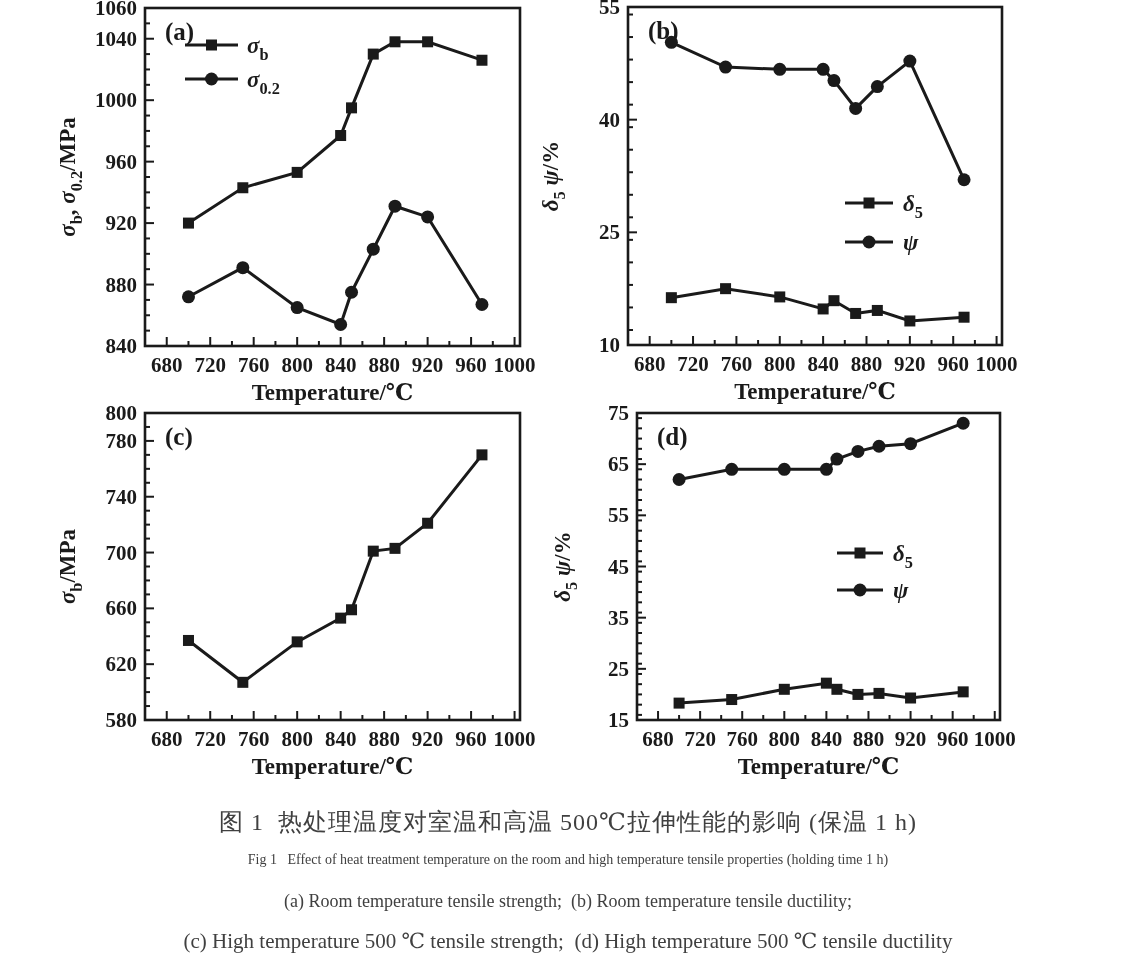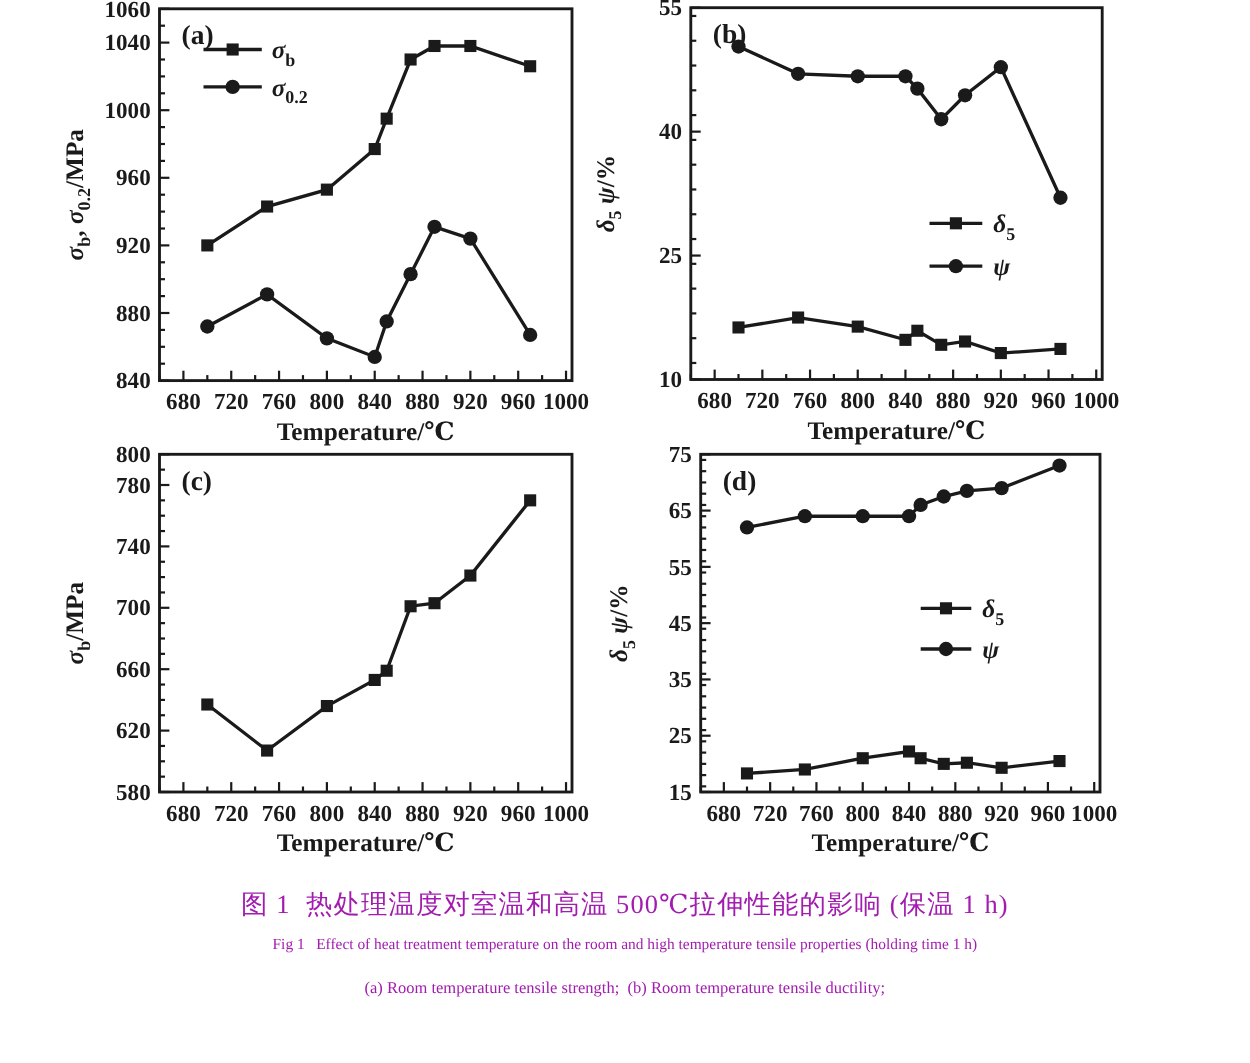--- a/index.html
+++ b/index.html
@@ -1,24 +1,24 @@
 <!DOCTYPE html>
 <html><head>
 <meta charset="utf-8">
 <style>
   html,body{margin:0;padding:0;background:#ffffff;}
   .figure{position:relative;width:1136px;height:966px;background:#ffffff;overflow:hidden;
           font-family:"Liberation Serif","DejaVu Serif",serif;color:#1a1a1a;}
   .chart{position:absolute;}
   .chart svg{display:block;overflow:visible;}
   svg text{font-family:"Liberation Serif","DejaVu Serif",serif;fill:#1a1a1a;font-weight:600;}
-  .cap{position:absolute;left:0;width:1136px;text-align:center;white-space:pre-wrap;color:#a21caf;}
+  .cap{position:absolute;left:0;width:1136px;text-align:center;white-space:pre-wrap;color:#404040;}
   .cap.zh{top:806px;font-size:24px;letter-spacing:1px;}
   .cap.en{top:852px;font-size:14px;}
-  .cap.s1{top:891px;font-size:15px;}
+  .cap.s1{top:891px;font-size:18px;}
   .cap.s2{top:929px;font-size:21px;}
 </style>
 </head>
 <body>
 
 <div class="figure">
   <div class="chart" style="left:55px;top:0px;">
     <svg width="510" height="410" viewBox="0 0 510 410">
         <g stroke="#1a1a1a" stroke-width="2">
           <rect x="90" y="8" width="375" height="338" fill="none" stroke-width="2.6"></rect>
@@ -398,13 +398,14 @@
           <line x1="292" y1="190" x2="338" y2="190" stroke="#1a1a1a" stroke-width="3"></line>
           <circle cx="315" cy="190" r="6.5" fill="#1a1a1a"></circle>
           <text x="348" y="198" font-size="23"><tspan font-style="italic">ψ</tspan></text>
         </g>
       </svg>
   </div>
 
   <div class="cap zh">图 1  热处理温度对室温和高温 500℃拉伸性能的影响 (保温 1 h)</div>
   <div class="cap en">Fig 1   Effect of heat treatment temperature on the room and high temperature tensile properties (holding time 1 h)</div>
   <div class="cap s1">(a) Room temperature tensile strength;  (b) Room temperature tensile ductility;</div>
+  <div class="cap s2">(c) High temperature 500 ℃ tensile strength;  (d) High temperature 500 ℃ tensile ductility</div>
 </div>
 
 </body></html>

